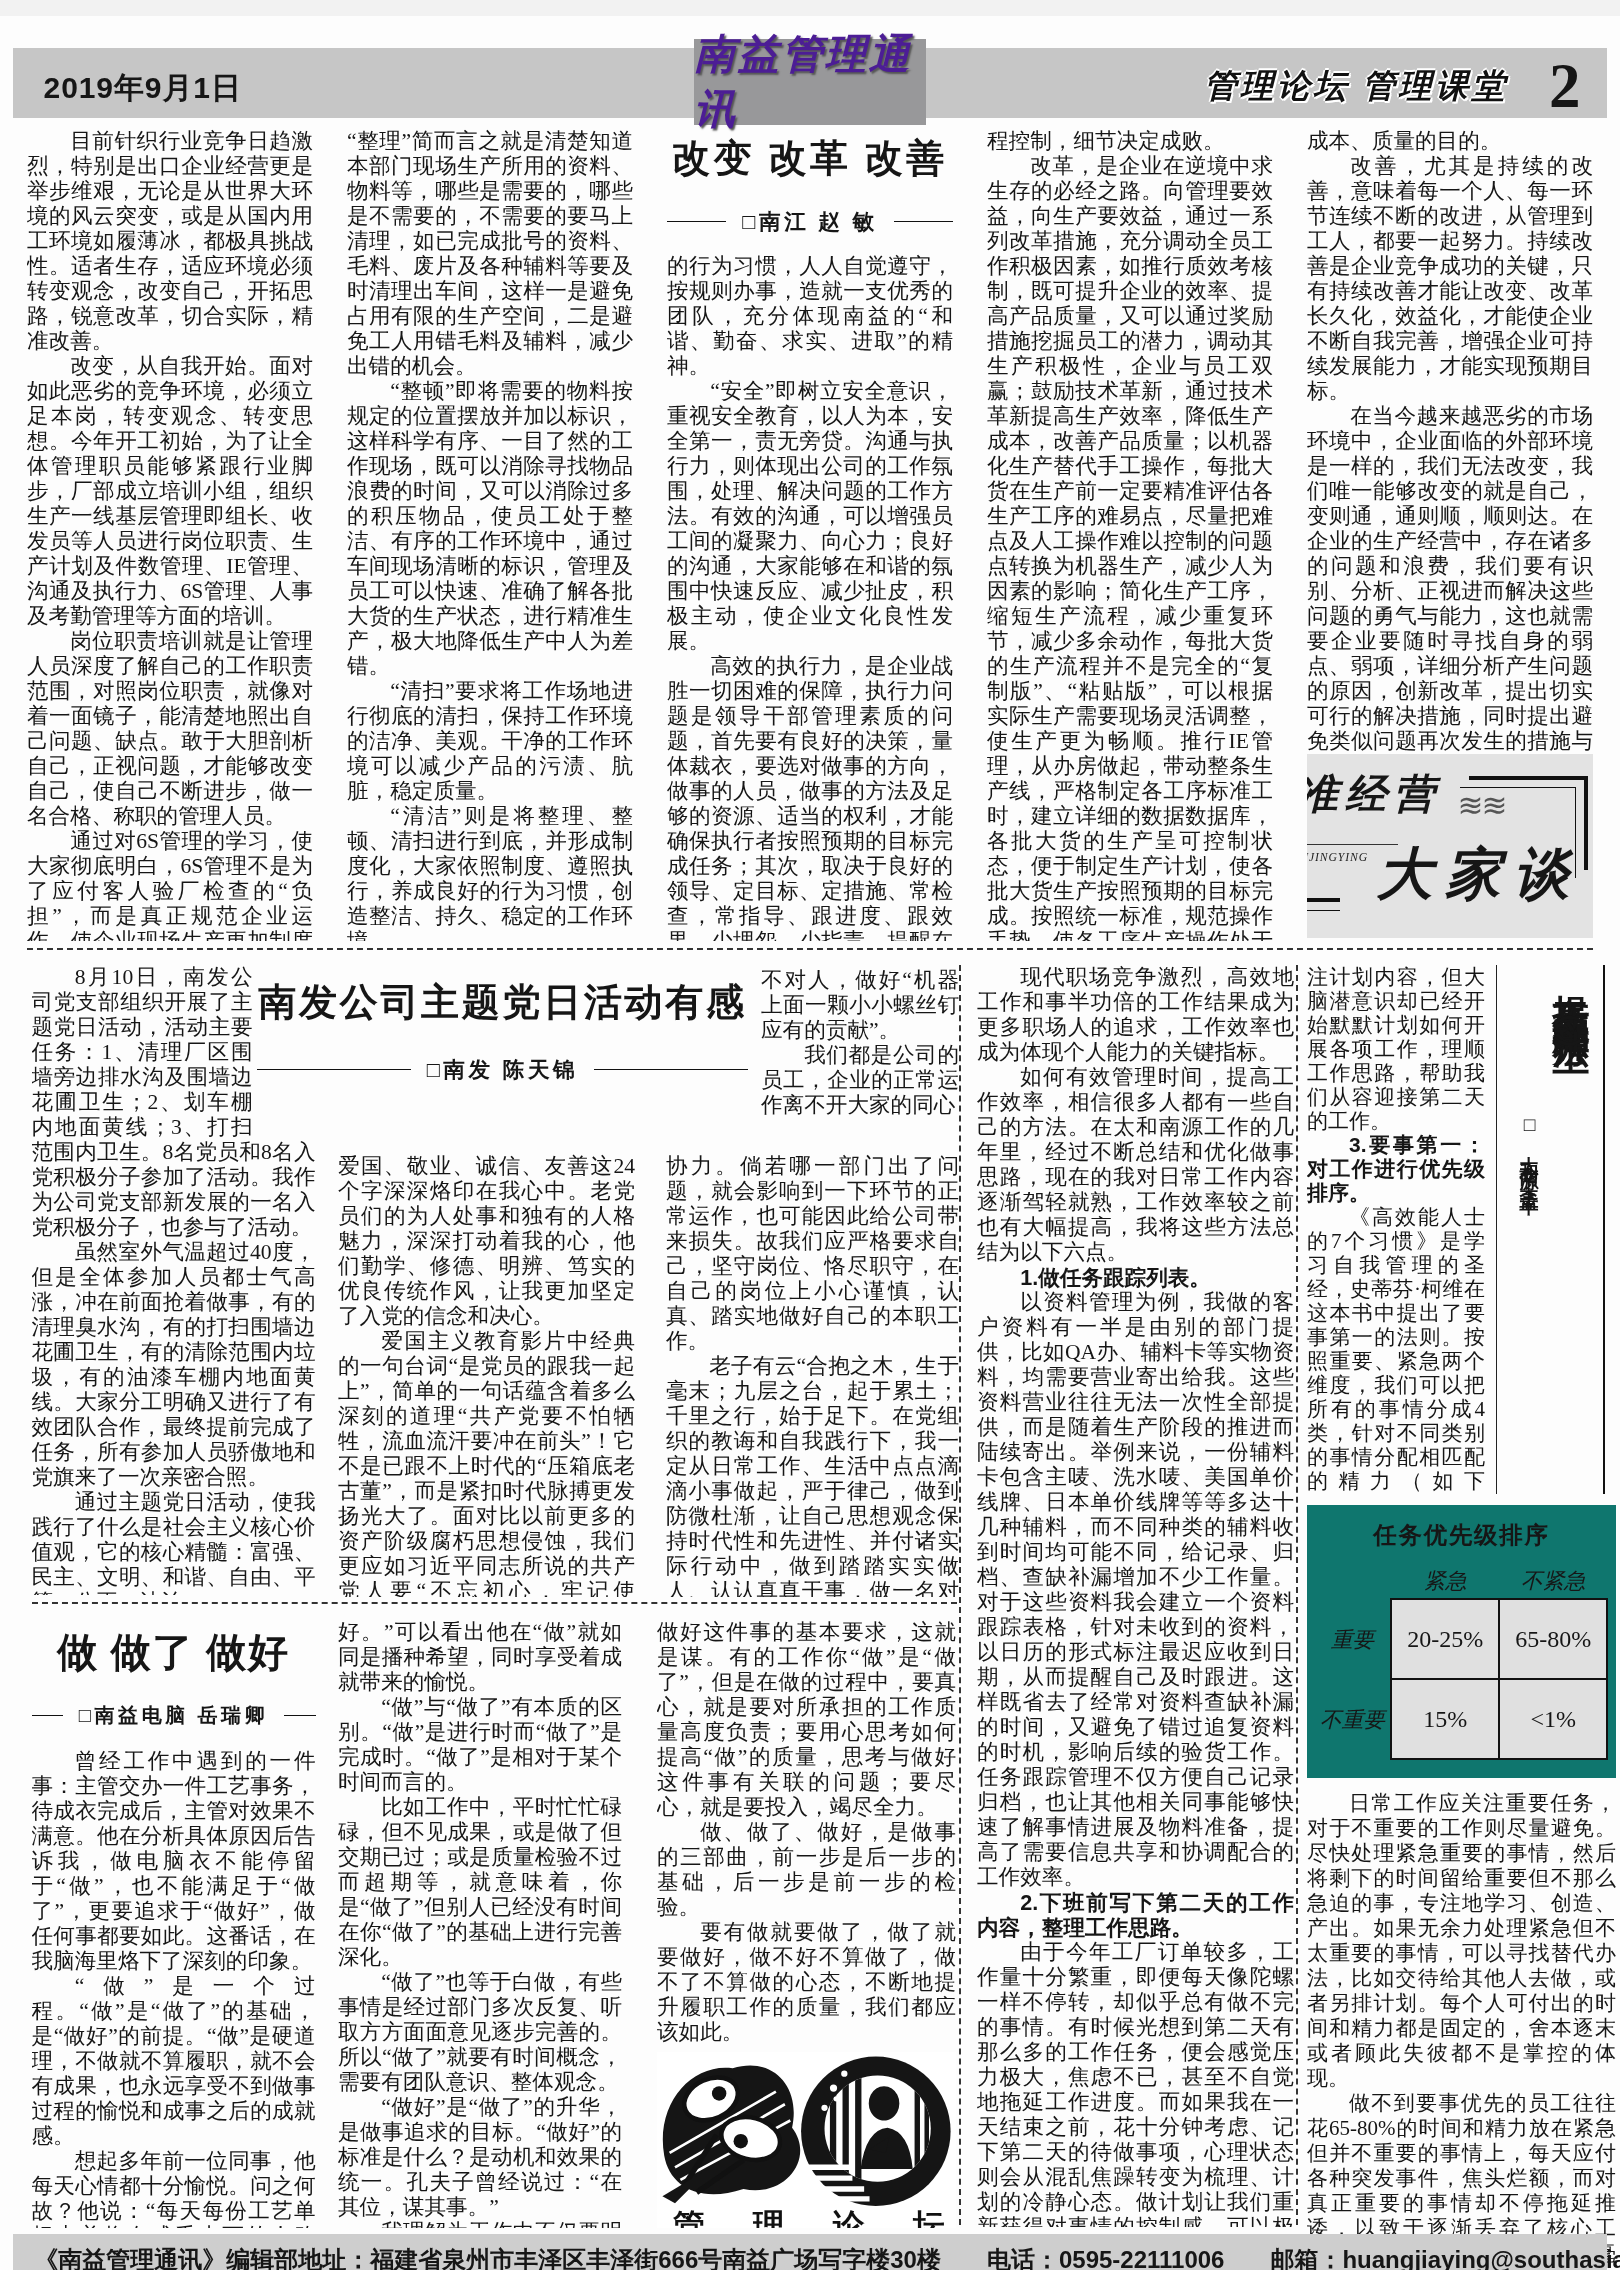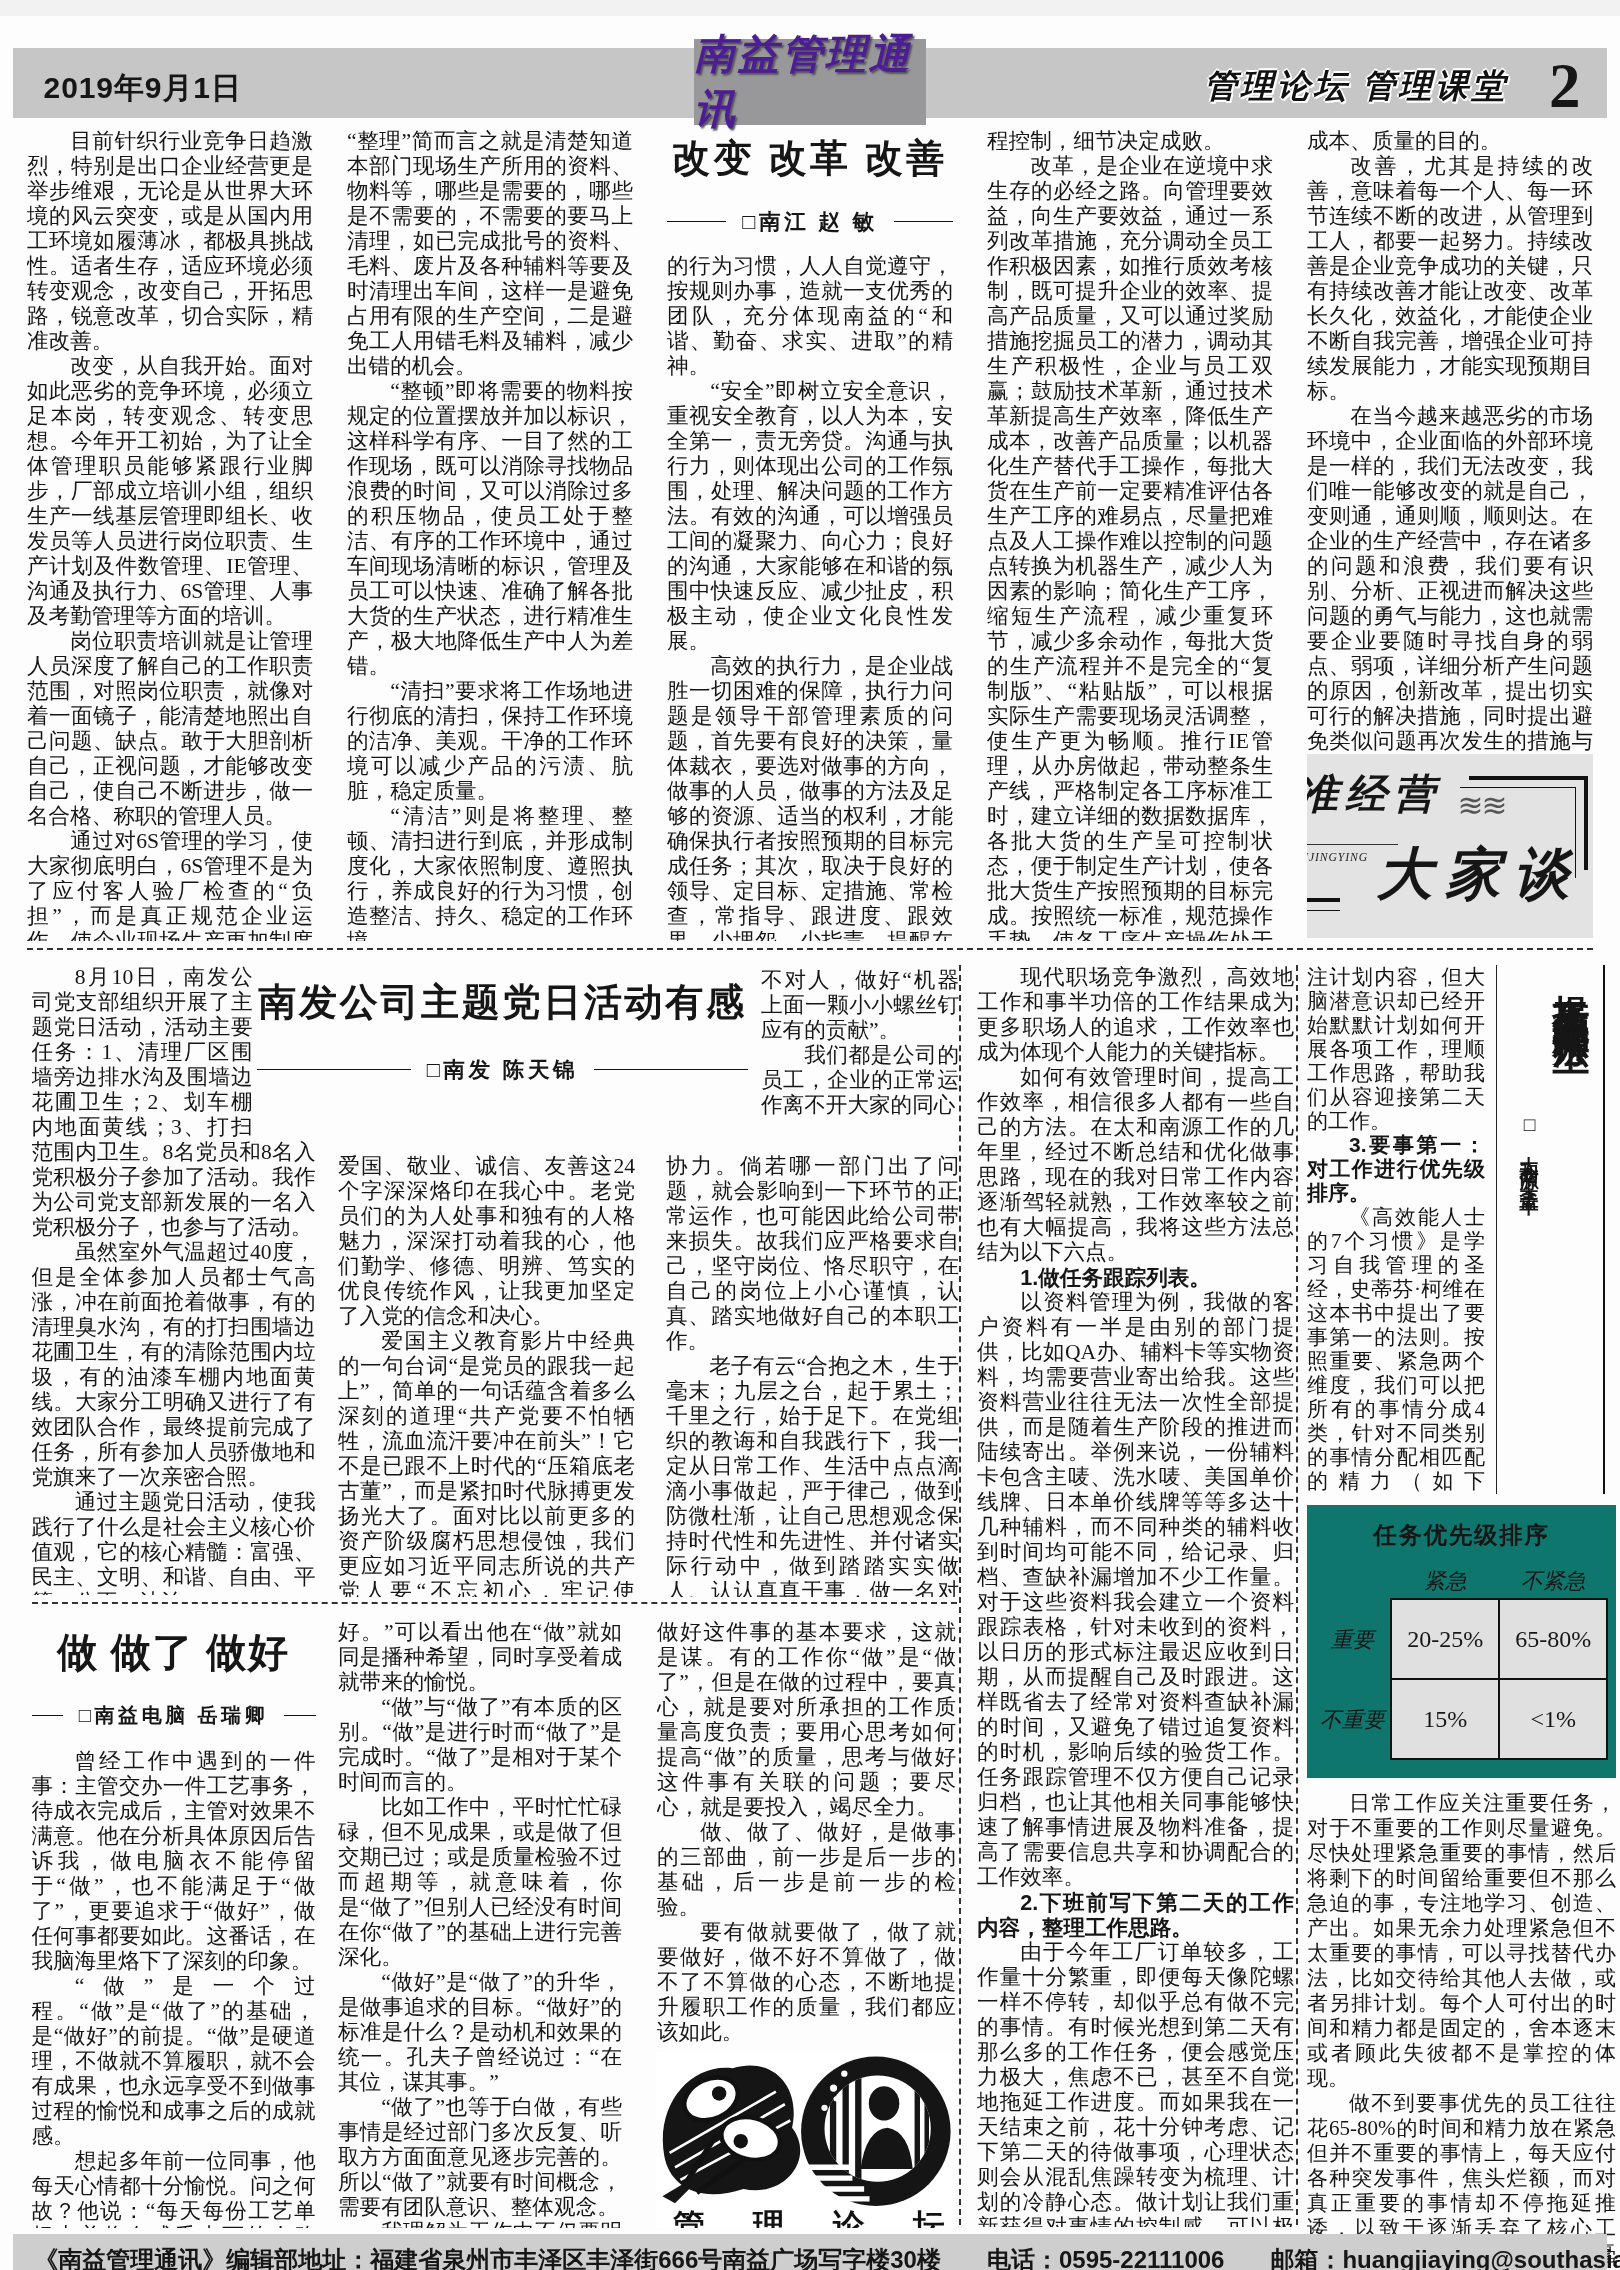--- a/index.html
+++ b/index.html
@@ -186,22 +186,22 @@
     <div>
         <p>曾经工作中遇到的一件事：主管交办一件工艺事务，待成衣完成后，主管对效果不满意。他在分析具体原因后告诉我，做电脑衣不能停留于“做”，也不能满足于“做了”，更要追求于“做好”，做任何事都要如此。这番话，在我脑海里烙下了深刻的印象。</p>
         <p>“做”是一个过程。“做”是“做了”的基础，是“做好”的前提。“做”是硬道理，不做就不算履职，就不会有成果，也永远享受不到做事过程的愉悦和成事之后的成就感。</p>
         <p>想起多年前一位同事，他每天心情都十分愉悦。问之何故？他说：“每天每份工艺单标志着将有成千上万的人购买，也等于认同我的工艺，多希望订单越多越</p>
       </div>
   </div>
   <div class="col" id="z-col2">
       <p class="ni">好。”可以看出他在“做”就如同是播种希望，同时享受着成就带来的愉悦。</p>
       <p>“做”与“做了”有本质的区别。“做”是进行时而“做了”是完成时。“做了”是相对于某个时间而言的。</p>
       <p>比如工作中，平时忙忙碌碌，但不见成果，或是做了但交期已过；或是质量检验不过而超期等，就意味着，你是“做了”但别人已经没有时间在你“做了”的基础上进行完善深化。</p>
+      <p>“做了”也等于白做，有些事情是经过部门多次反复、听取方方面面意见逐步完善的。所以“做了”就要有时间概念，需要有团队意识、整体观念。</p>
       <p>“做好”是“做了”的升华，是做事追求的目标。“做好”的标准是什么？是动机和效果的统一。孔夫子曾经说过：“在其位，谋其事。”</p>
-      <p>“做了”也等于白做，有些事情是经过部门多次反复、听取方方面面意见逐步完善的。所以“做了”就要有时间概念，需要有团队意识、整体观念。</p>
       <p>我理解为工作中不仅要明白为什么做，怎么做，还要弄清</p>
     </div>
   <div class="col" id="z-col3">
     <div>
         <p class="ni">做好这件事的基本要求，这就是谋。有的工作你“做”是“做了”，但是在做的过程中，要真心，就是要对所承担的工作质量高度负责；要用心思考如何提高“做”的质量，思考与做好这件事有关联的问题；要尽心，就是要投入，竭尽全力。</p>
         <p>做、做了、做好，是做事的三部曲，前一步是后一步的基础，后一步是前一步的检验。</p>
         <p>要有做就要做了，做了就要做好，做不好不算做了，做不了不算做的心态，不断地提升履职工作的质量，我们都应该如此。</p>
       </div>
 
     <svg id="forum-svg" width="299" height="191" viewBox="0 0 332 212" style="font-size:24px">

